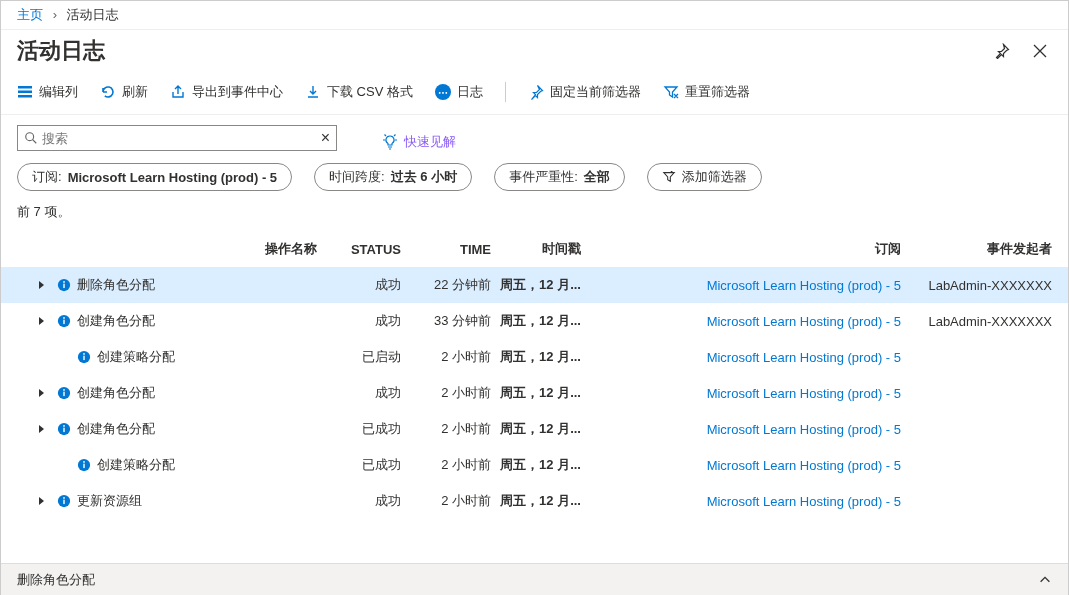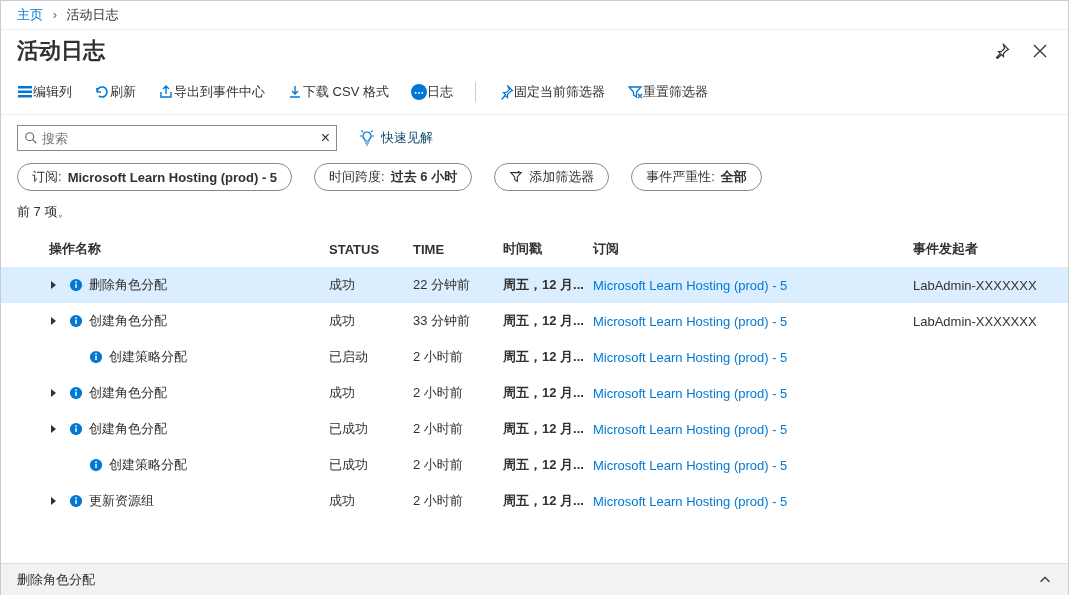--- a/index.html
+++ b/index.html
@@ -6,34 +6,34 @@
 body { background: #fff; font-size: 13px; color: #323130; width: 1069px; height: 595px; overflow: hidden; position: relative; }
 .page { border: 1px solid #ccc; height: 595px; display: flex; flex-direction: column; }
 .breadcrumb { padding: 5px 16px; font-size: 13px; border-bottom: 1px solid #eee; }
 .breadcrumb a { color: #0078d4; text-decoration: none; }
 .breadcrumb .sep { margin: 0 6px; color: #666; }
 .header { display: flex; align-items: center; justify-content: space-between; padding: 6px 16px 10px; }
 .title { font-size: 22px; font-weight: 600; }
 .header-actions { display: flex; gap: 14px; align-items: center; }
 .icon-btn { background: none; border: none; cursor: pointer; padding: 4px; color: #323130; display: inline-flex; }
 .toolbar { display: flex; align-items: center; gap: 22px; padding: 6px 16px 12px; border-bottom: 1px solid #eee; }
-.tb-item { display: inline-flex; align-items: center; color: #323130; cursor: pointer; font-size: 13px; }
+.tb-item { display: inline-flex; align-items: center; gap: 6px; color: #323130; cursor: pointer; font-size: 13px; }
 .tb-item .tb-icon { color: #0078d4; display: inline-flex; }
 .tb-circle { width: 16px; height: 16px; border-radius: 50%; background: #0078d4; color: #fff; display: inline-flex; align-items: center; justify-content: center; font-size: 10px; font-weight: bold; }
 .tb-divider { width: 1px; height: 20px; background: #ccc; }
-.search-row { display: flex; align-items: center; gap: 22px; padding: 10px 16px 0; }
+.search-row { display: flex; align-items: flex-end; gap: 45px; padding: 10px 16px 0; }
 .search-box { display: flex; align-items: center; border: 1px solid #8a8886; width: 320px; height: 26px; padding: 0 6px; }
 .search-box input { border: none; outline: none; flex: 1; font-size: 13px; padding: 0 4px; }
-.quick-insights { display: inline-flex; align-items: center; gap: 6px; color: #0c4a6e; cursor: pointer; }
+.quick-insights { display: inline-flex; align-items: center; gap: 6px; color: #8b5cf6; cursor: pointer; }
 .filter-row { display: flex; align-items: center; gap: 22px; padding: 12px 16px; }
 .pill { border: 1px solid #8a8886; border-radius: 14px; padding: 4px 14px; font-size: 13px; cursor: pointer; display: inline-flex; align-items: center; gap: 6px; background: #fff; }
 .pill .bold { font-weight: 600; }
 .count-label { padding: 0 16px 10px; font-size: 13px; }
 .table { display: flex; flex-direction: column; }
-.table-head, .table-row { display: grid; grid-template-columns: 300px 84px 90px 90px 320px 1fr; align-items: center; padding: 0 28px; height: 36px; font-size: 13px; }
+.table-head, .table-row { display: grid; grid-template-columns: 300px 84px 90px 90px 320px 1fr; align-items: center; padding: 0 16px; height: 36px; font-size: 13px; text-align: right; }
 .table-head { font-weight: 600; background: #fff; }
 .table-row { cursor: pointer; }
 .table-row.selected { background: #dbeeff; }
 .op-cell { display: inline-flex; align-items: center; gap: 6px; }
 .op-cell .expand { width: 14px; display: inline-flex; color: #323130; }
 .link { color: #0078d4; text-decoration: none; }
 .info-icon { color: #0078d4; display: inline-flex; }
 .ellipsis { white-space: nowrap; overflow: hidden; text-overflow: ellipsis; font-weight: bold; }
 .footer { position: absolute; bottom: 0; left: 1px; right: 1px; height: 32px; border-top: 1px solid #ddd; background: #f3f2f1; display: flex; align-items: center; justify-content: space-between; padding: 0 16px; font-size: 13px; }
 svg { display: block; }
@@ -143,29 +143,29 @@
   <div class="filter-row">
     <div class="pill">
       <span>订阅:</span>
       <span class="bold">Microsoft Learn Hosting (prod) - 5</span>
     </div>
     <div class="pill">
       <span>时间跨度:</span>
       <span class="bold">过去 6 小时</span>
     </div>
     <div class="pill">
+      <span>事件严重性:</span>
+      <span class="bold">全部</span>
+    </div>
+    <div class="pill">
       <svg width="14" height="14" viewBox="0 0 16 16">
           <path fill="none" stroke="#323130" stroke-width="1.2" d="M2 3h12l-4.5 5v5l-3-2V8z"></path>
           <path stroke="#323130" stroke-width="1.2" d="M11 3v-2M10 2h2"></path>
         </svg>
       <span>添加筛选器</span>
-    </div>
-    <div class="pill">
-      <span>事件严重性:</span>
-      <span class="bold">全部</span>
     </div>
   </div>
 
   <div class="count-label">前 7 项。</div>
 
   <div class="table">
     <div class="table-head">
       <div style="padding-left:20px">操作名称</div>
       <div>STATUS</div>
       <div>TIME</div>

